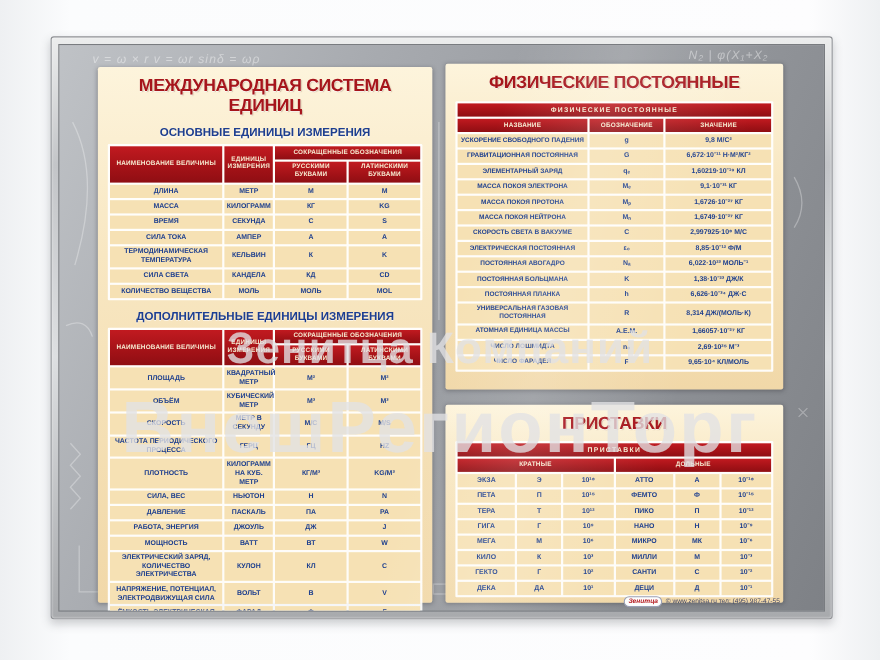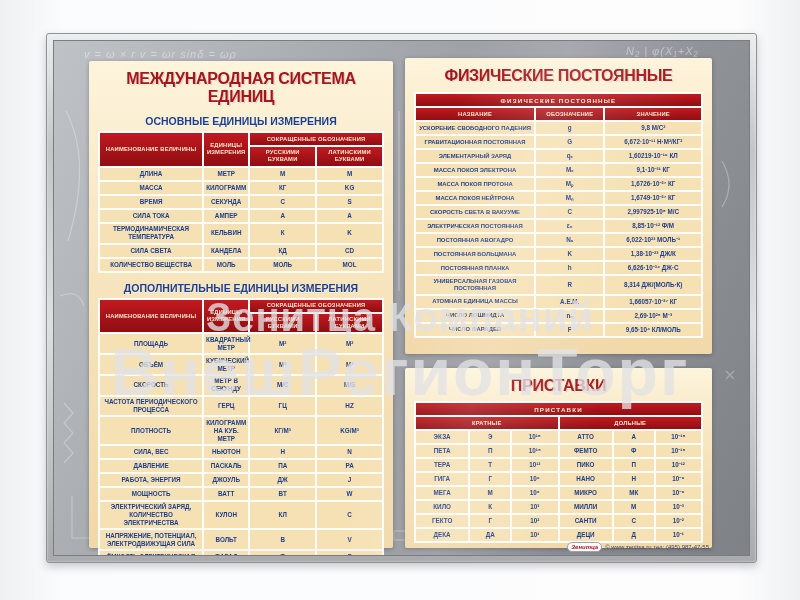--- a/index.html
+++ b/index.html
@@ -31,21 +31,21 @@
     background:rgba(255,255,255,.92);table-layout:fixed;border-radius:1px;}
   th{background:linear-gradient(180deg,#c11a20 0%,#a31217 60%,#8f0e13 100%);color:#f6ead0;
     font-size:5.8px;font-weight:bold;padding:2.5px 1px;line-height:1.2;letter-spacing:.2px;}
   td{background:#f6e1b4;color:#1c3e8e;font-weight:bold;font-size:6.3px;text-align:center;
     padding:1.5px 2px;line-height:1.25;height:9px;vertical-align:middle;}
   .band{letter-spacing:1.2px;font-size:6.2px;}
 
   .watermark{position:absolute;left:0;right:0;text-align:center;color:rgba(226,226,228,.78);font-weight:bold;
     z-index:6;pointer-events:none;white-space:nowrap;}
   .wm1{top:295px;font-size:40px;letter-spacing:1px;}
-  .wm2{top:334px;font-size:66px;letter-spacing:2px;}
+  .wm2{top:350px;font-size:66px;letter-spacing:2px;}
 
   .credit{position:absolute;right:40px;bottom:3px;display:flex;align-items:center;gap:3px;
     font-size:6px;color:#3f4566;z-index:3;}
   .logo-pill{background:#fdfdfd;border:1px solid #9aa0b5;border-radius:5px;padding:0 3px;
     color:#b3141a;font-style:italic;font-weight:bold;font-size:6px;line-height:8px;}
 </style>
 </head>
 <body>
 
 <div class="photo">

